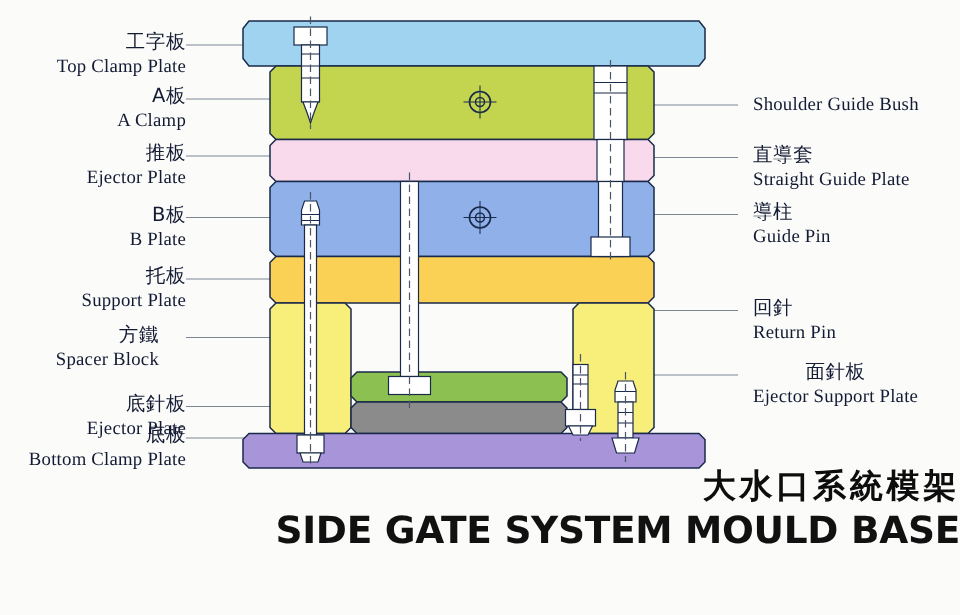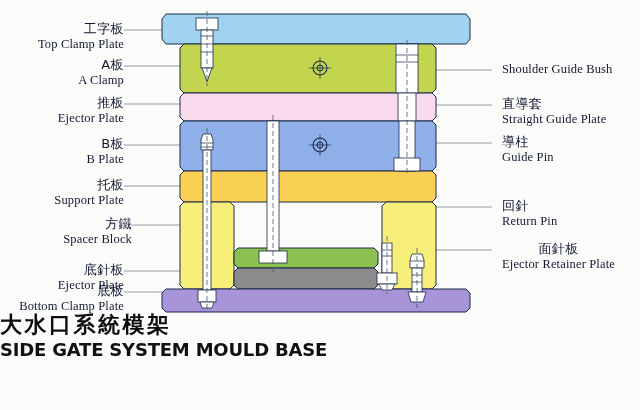--- a/index.html
+++ b/index.html
@@ -30,30 +30,30 @@
     font-family:"Liberation Serif",serif;
     font-size:12.5px;font-weight:400;
     letter-spacing:.15px;
     display:block;
   }
   .label.right{text-align:left;}
   .label.left{text-align:right;}
 
   
   .title-wrap{
-    position:absolute;left:0;right:0;top:312px;text-align:left;
+    position:absolute;left:0;right:0;top:312px;text-align:right;
   }
   .title-cn{
     font-family:"DejaVu Sans",sans-serif;
     font-size:22px;font-weight:700;color:#0d0d0d;
     letter-spacing:2.5px;line-height:1.15;
   }
   .title-en{
     font-family:"DejaVu Sans",sans-serif;
-    font-size:18px;font-weight:700;color:#111;
+    font-size:25px;font-weight:700;color:#111;
     letter-spacing:-0.2px;line-height:1.2;margin-top:2px;
   }
 </style>
 </head>
 <body style="background: rgb(251, 251, 249);">
 
 <div id="root">
 
   <svg class="diagram" viewBox="0 0 640 410">
     <defs>
@@ -195,21 +195,21 @@
   <div class="label left" style="right:516px;top:137px;margin-left:20px;">
     <span class="cn">B板</span>
     <span class="en">B Plate</span>
   </div>
 
   <div class="label left" style="right:516px;top:178px;">
     <span class="cn">托板</span>
     <span class="en">Support Plate</span>
   </div>
 
-  <div class="label left" style="right:508px;top:217px;">
+  <div class="label left" style="right:534px;top:217px;">
     <span class="cn">方鐵</span>
     <span class="en">Spacer Block</span>
   </div>
 
   <div class="label left" style="right:516px;top:263px;">
     <span class="cn">底針板</span>
     <span class="en">Ejector Plate</span>
   </div>
 
   <div class="label left" style="right:516px;top:284px;margin-left:44px;">
@@ -231,21 +231,21 @@
     <span class="en">Guide Pin</span>
   </div>
 
   <div class="label right" style="left:502px;top:199px;">
     <span class="cn">回針</span>
     <span class="en">Return Pin</span>
   </div>
 
   <div class="label right" style="left:502px;top:242px;text-align:center;">
     <span class="cn">面針板</span>
-    <span class="en">Ejector Retainer Plate</span>
+    <span class="en">Ejector Support Plate</span>
   </div>
 
   <div class="title-wrap">
     <div class="title-cn">大水口系統模架</div>
     <div class="title-en">SIDE GATE SYSTEM MOULD BASE</div>
   </div>
 
 </div>
 
 </body></html>

